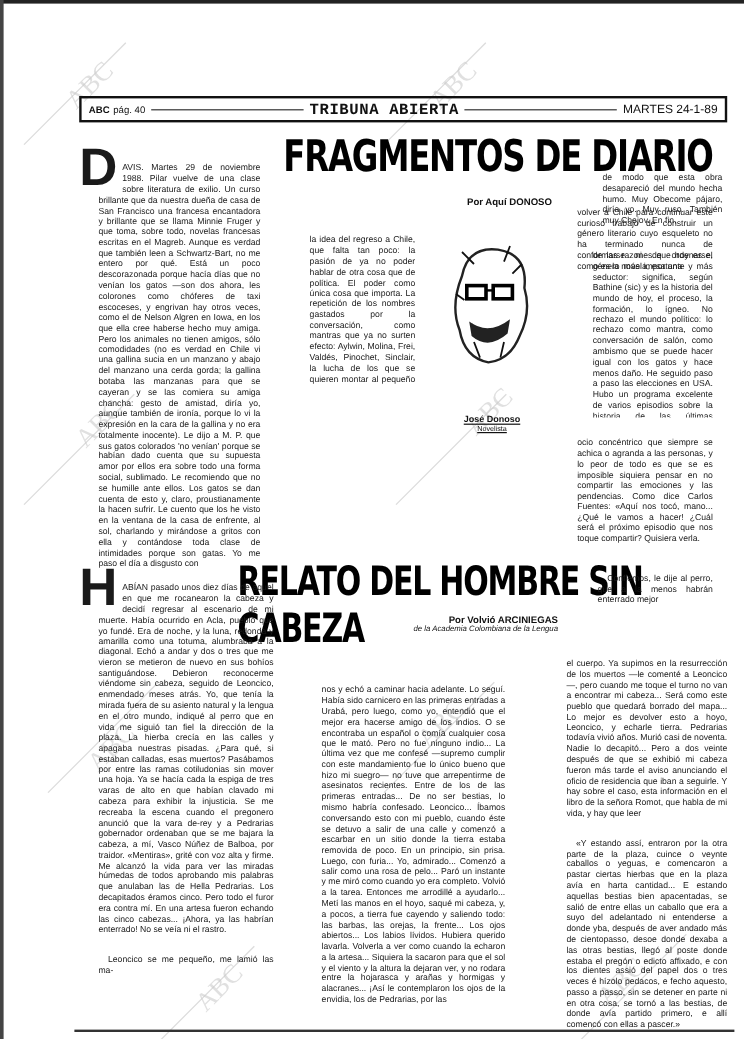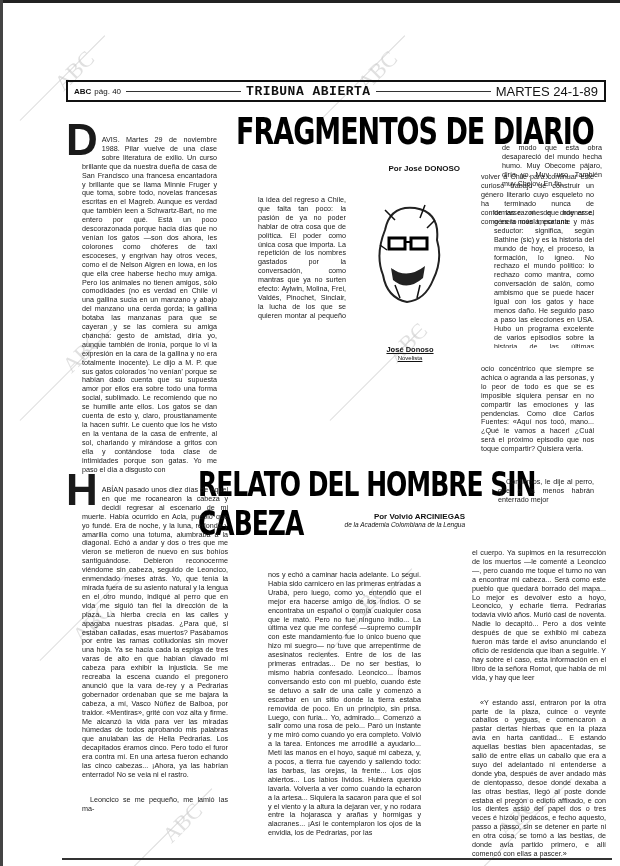--- a/index.html
+++ b/index.html
@@ -4,21 +4,21 @@
 <style>
   html,body{margin:0;padding:0;background:#fff;}
   body{width:620px;height:866px;position:relative;overflow:hidden;font-family:"Liberation Sans",sans-serif;color:#111;}
   .topband{position:absolute;left:0;top:0;width:620px;height:3px;background:#222;}
   .leftband{position:absolute;left:0;top:0;width:3px;height:866px;background:#444;}
   .header{position:absolute;left:66px;top:80px;width:540px;height:22px;border:2px solid #111;box-sizing:border-box;display:flex;align-items:center;padding:0 6px;}
   .header .abc{font-weight:bold;font-size:8px;}
   .header .pag{font-size:8px;margin-left:3px;}
   .header .rule{flex:1;height:1px;background:#333;margin:0 5px;}
   .header .section{font-family:Liberation Mono, monospace;font-weight:bold;font-size:13px;letter-spacing:0.5px;}
-  .header .date{font-size:13px;}
+  .header .date{font-size:10px;}
   .col{position:absolute;font-size:7.2px;line-height:8.9px;text-align:justify;color:#1a1a1a;}
   .col p{margin:16px;}
   .dropcap{float:left;font-family:"Liberation Sans",sans-serif;font-weight:bold;font-size:44px;line-height:38px;margin:1px 4px 0 0;}
   .title{position:absolute;font-family:"DejaVu Sans",sans-serif;font-weight:bold;transform-origin:left top;letter-spacing:-1px;color:#000;}
   .byline{position:absolute;font-size:8px;font-weight:bold;text-align:right;}
   .subby{position:absolute;font-size:6.5px;font-style:italic;text-align:right;}
   .portrait{position:absolute;left:365px;top:200px;width:85px;height:105px;}
   .caption{position:absolute;left:360px;top:345px;width:100px;text-align:center;font-size:7.5px;font-weight:bold;line-height:9px;text-decoration:underline;}
   .caption .role{font-weight:normal;font-size:6px;}
   .watermark{position:absolute;font-family:"Liberation Serif",serif;font-size:22px;color:#ccc;transform:rotate(-45deg);opacity:0.6;pointer-events:none;}
@@ -51,21 +51,21 @@
 <div class="header">
   <span class="abc">ABC</span>
   <span class="pag">pág. 40</span>
   <span class="rule"></span>
   <span class="section">TRIBUNA ABIERTA</span>
   <span class="rule"></span>
   <span class="date">MARTES 24-1-89</span>
 </div>
 
 <div class="title" style="left:236px;top:110px;font-size:27px;transform:scaleY(1.35);">FRAGMENTOS DE DIARIO</div>
-<div class="byline" style="left:330px;top:164px;width:130px;">Por José DONOSO</div>
+<div class="byline" style="left:330px;top:164px;width:130px;">Por Aquí DONOSO</div>
 
 <div class="col" style="left:66px;top:120px;width:167px;height:330px;">
   <span class="dropcap">D</span>
   <p>AVIS. Martes 29 de noviembre 1988. Pilar vuelve de una clase sobre literatura de exilio. Un curso brillante que da nuestra dueña de casa de San Francisco una francesa encantadora y brillante que se llama Minnie Fruger y que toma, sobre todo, novelas francesas escritas en el Magreb. Aunque es verdad que también leen a Schwartz-Bart, no me entero por qué. Está un poco descorazonada porque hacía días que no venían los gatos —son dos ahora, les colorones como chóferes de taxi escoceses, y engrivan hay otros veces, como el de Nelson Algren en Iowa, en los que ella cree haberse hecho muy amiga. Pero los animales no tienen amigos, sólo comodidades (no es verdad en Chile vi una gallina sucia en un manzano y abajo del manzano una cerda gorda; la gallina botaba las manzanas para que se cayeran y se las comiera su amiga chancha: gesto de amistad, diría yo, aunque también de ironía, porque lo vi la expresión en la cara de la gallina y no era totalmente inocente). Le dijo a M. P. que sus gatos colorados 'no venían' porque se habían dado cuenta que su supuesta amor por ellos era sobre todo una forma social, sublimado. Le recomiendo que no se humille ante ellos. Los gatos se dan cuenta de esto y, claro, proustianamente la hacen sufrir. Le cuento que los he visto en la ventana de la casa de enfrente, al sol, charlando y mirándose a gritos con ella y contándose toda clase de intimidades porque son gatas. Yo me paso el día a disgusto con</p>
 </div>
 
 <div class="col" style="left:242px;top:180px;width:120px;height:140px;overflow:hidden;">
   <p>la idea del regreso a Chile, que falta tan poco: la pasión de ya no poder hablar de otra cosa que de política. El poder como única cosa que importa. La repetición de los nombres gastados por la conversación, como mantras que ya no surten efecto: Aylwin, Molina, Frei, Valdés, Pinochet, Sinclair, la lucha de los que se quieren montar al pequeño poder, no a la gloria. Feliz, claro, que haya candidatos de partidos minoritarios, que el PPA, ejemplarmente, se haya quitado de camino para facilitar el cambio. Pero volverá la obsesión, mi obsesión, a obsesión familiar y de toda el país y de los amigos, y ya no podré leer cosas que los economistas —ciertos economistas que me imagino ahora habrán caído al fondo del cajón de los desperdicios— estiman inútiles: Bashlin, por ejemplo. Dato curioso: durante la escasez de la guerra, cuando faltaba hasta el papel y a Bashlin lo habían perseguido Kerensky y Stalin había requisado todos los ejemplares de su libro sobre la novela alemana del siglo XVIII, él conservó un ejemplar, pero como era fumador empedernido y desesperanzado, lió sus cigarrillos en el papel del único ejemplar existente de su libro,</p>
 </div>
 

